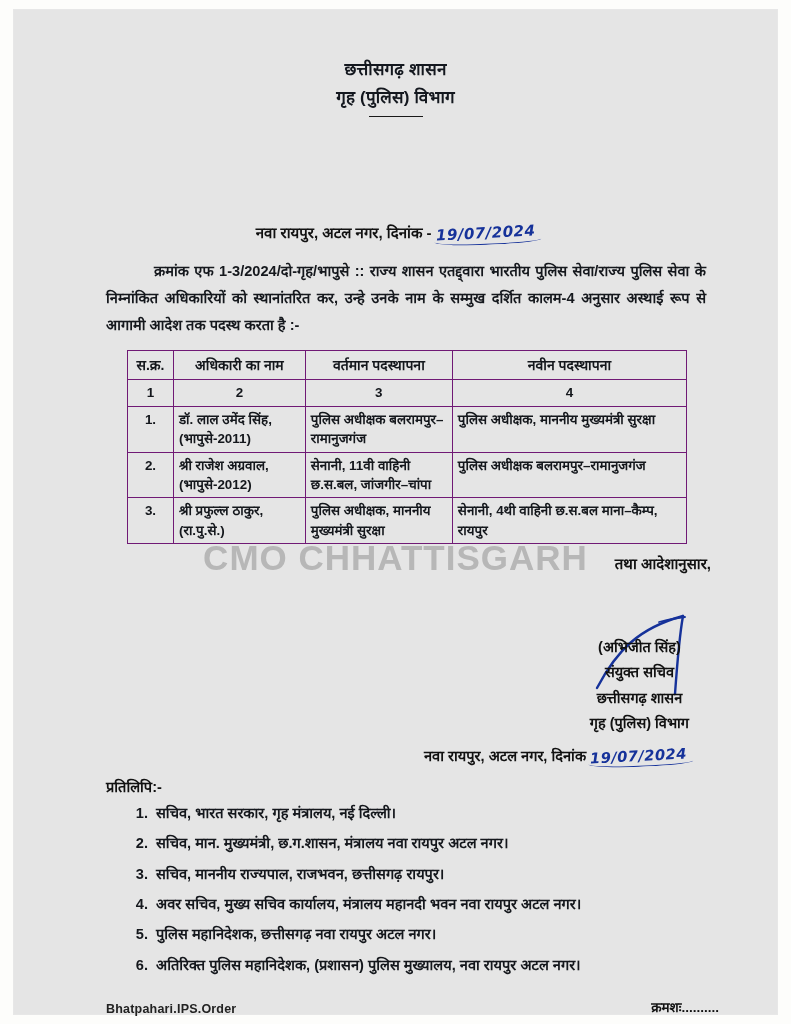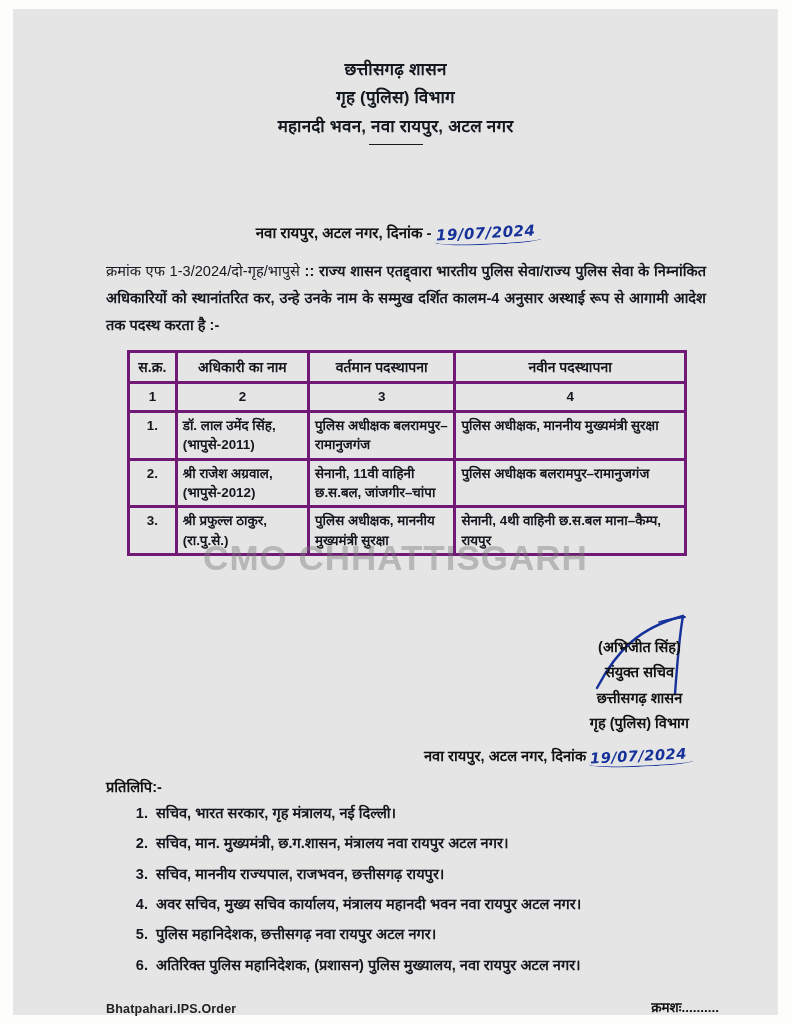--- a/index.html
+++ b/index.html
@@ -86,33 +86,33 @@
     position: absolute;
     left: 92px;
     top: 248px;
     width: 600px;
     font-size: 14.6px;
     line-height: 1.85;
     text-align: justify;
     font-weight: 600;
     color: #15181d;
   }
-  .crno { font-weight: 400; }
+  .crno { font-weight: 700; margin-left: 48px; }
 
   table.main {
     position: absolute;
     left: 113px;
     top: 340px;
     width: 560px;
     border-collapse: collapse;
     font-size: 13.4px;
     color: #14171c;
   }
   table.main th, table.main td {
-    border: 3px solid #701a75;
+    border: 1px solid #701a75;
     padding: 3px 5px;
     vertical-align: top;
     line-height: 1.45;
     font-weight: 600;
   }
   table.main th {
     text-align: center;
     font-weight: 700;
     font-size: 14px;
     padding: 4px 5px;
@@ -217,21 +217,20 @@
 </style>
 </head>
 <body>
 
 <div class="page">
   <div class="sheet">
 
     <div class="hdr-block">
       <div class="hdr hdr-line">छत्तीसगढ़ शासन</div>
       <div class="hdr hdr-line">गृह (पुलिस) विभाग</div>
-      <div class="hdr hdr-line">महानदी भवन, नवा रायपुर, अटल नगर</div>
       <div class="rule"></div>
     </div>
 
     <div class="place-date">
       <span>नवा रायपुर, अटल नगर, दिनांक -</span>
       <span class="hand">19/07/2024</span>
     </div>
 
     <div class="para">
       <span class="crno">क्रमांक एफ 1-3/2024/दो-गृह/भापुसे</span>
@@ -271,20 +270,21 @@
           <td>श्री प्रफुल्ल ठाकुर, (रा.पु.से.)</td>
           <td>पुलिस अधीक्षक, माननीय मुख्यमंत्री सुरक्षा</td>
           <td>सेनानी, 4थी वाहिनी छ.स.बल माना–कैम्प, रायपुर</td>
         </tr>
       </tbody>
     </table>
 
     <div class="watermark">CMO CHHATTISGARH</div>
 
     <div class="byorder">
+      <div>तथा आदेशानुसार,</div>
     </div>
 
     <svg class="signature" viewBox="0 0 120 90">
       <path d="M10 78 C 30 40, 52 18, 96 6" stroke="#16329a" stroke-width="2.4" fill="none" stroke-linecap="round"></path>
       <path d="M96 6 C 92 28, 90 56, 88 84" stroke="#16329a" stroke-width="2.4" fill="none" stroke-linecap="round"></path>
       <path d="M72 12 C 80 10, 88 8, 98 7" stroke="#16329a" stroke-width="1.8" fill="none" stroke-linecap="round"></path>
     </svg>
 
     <div class="sign-block">
       <div>(अभिजीत सिंह)</div>

